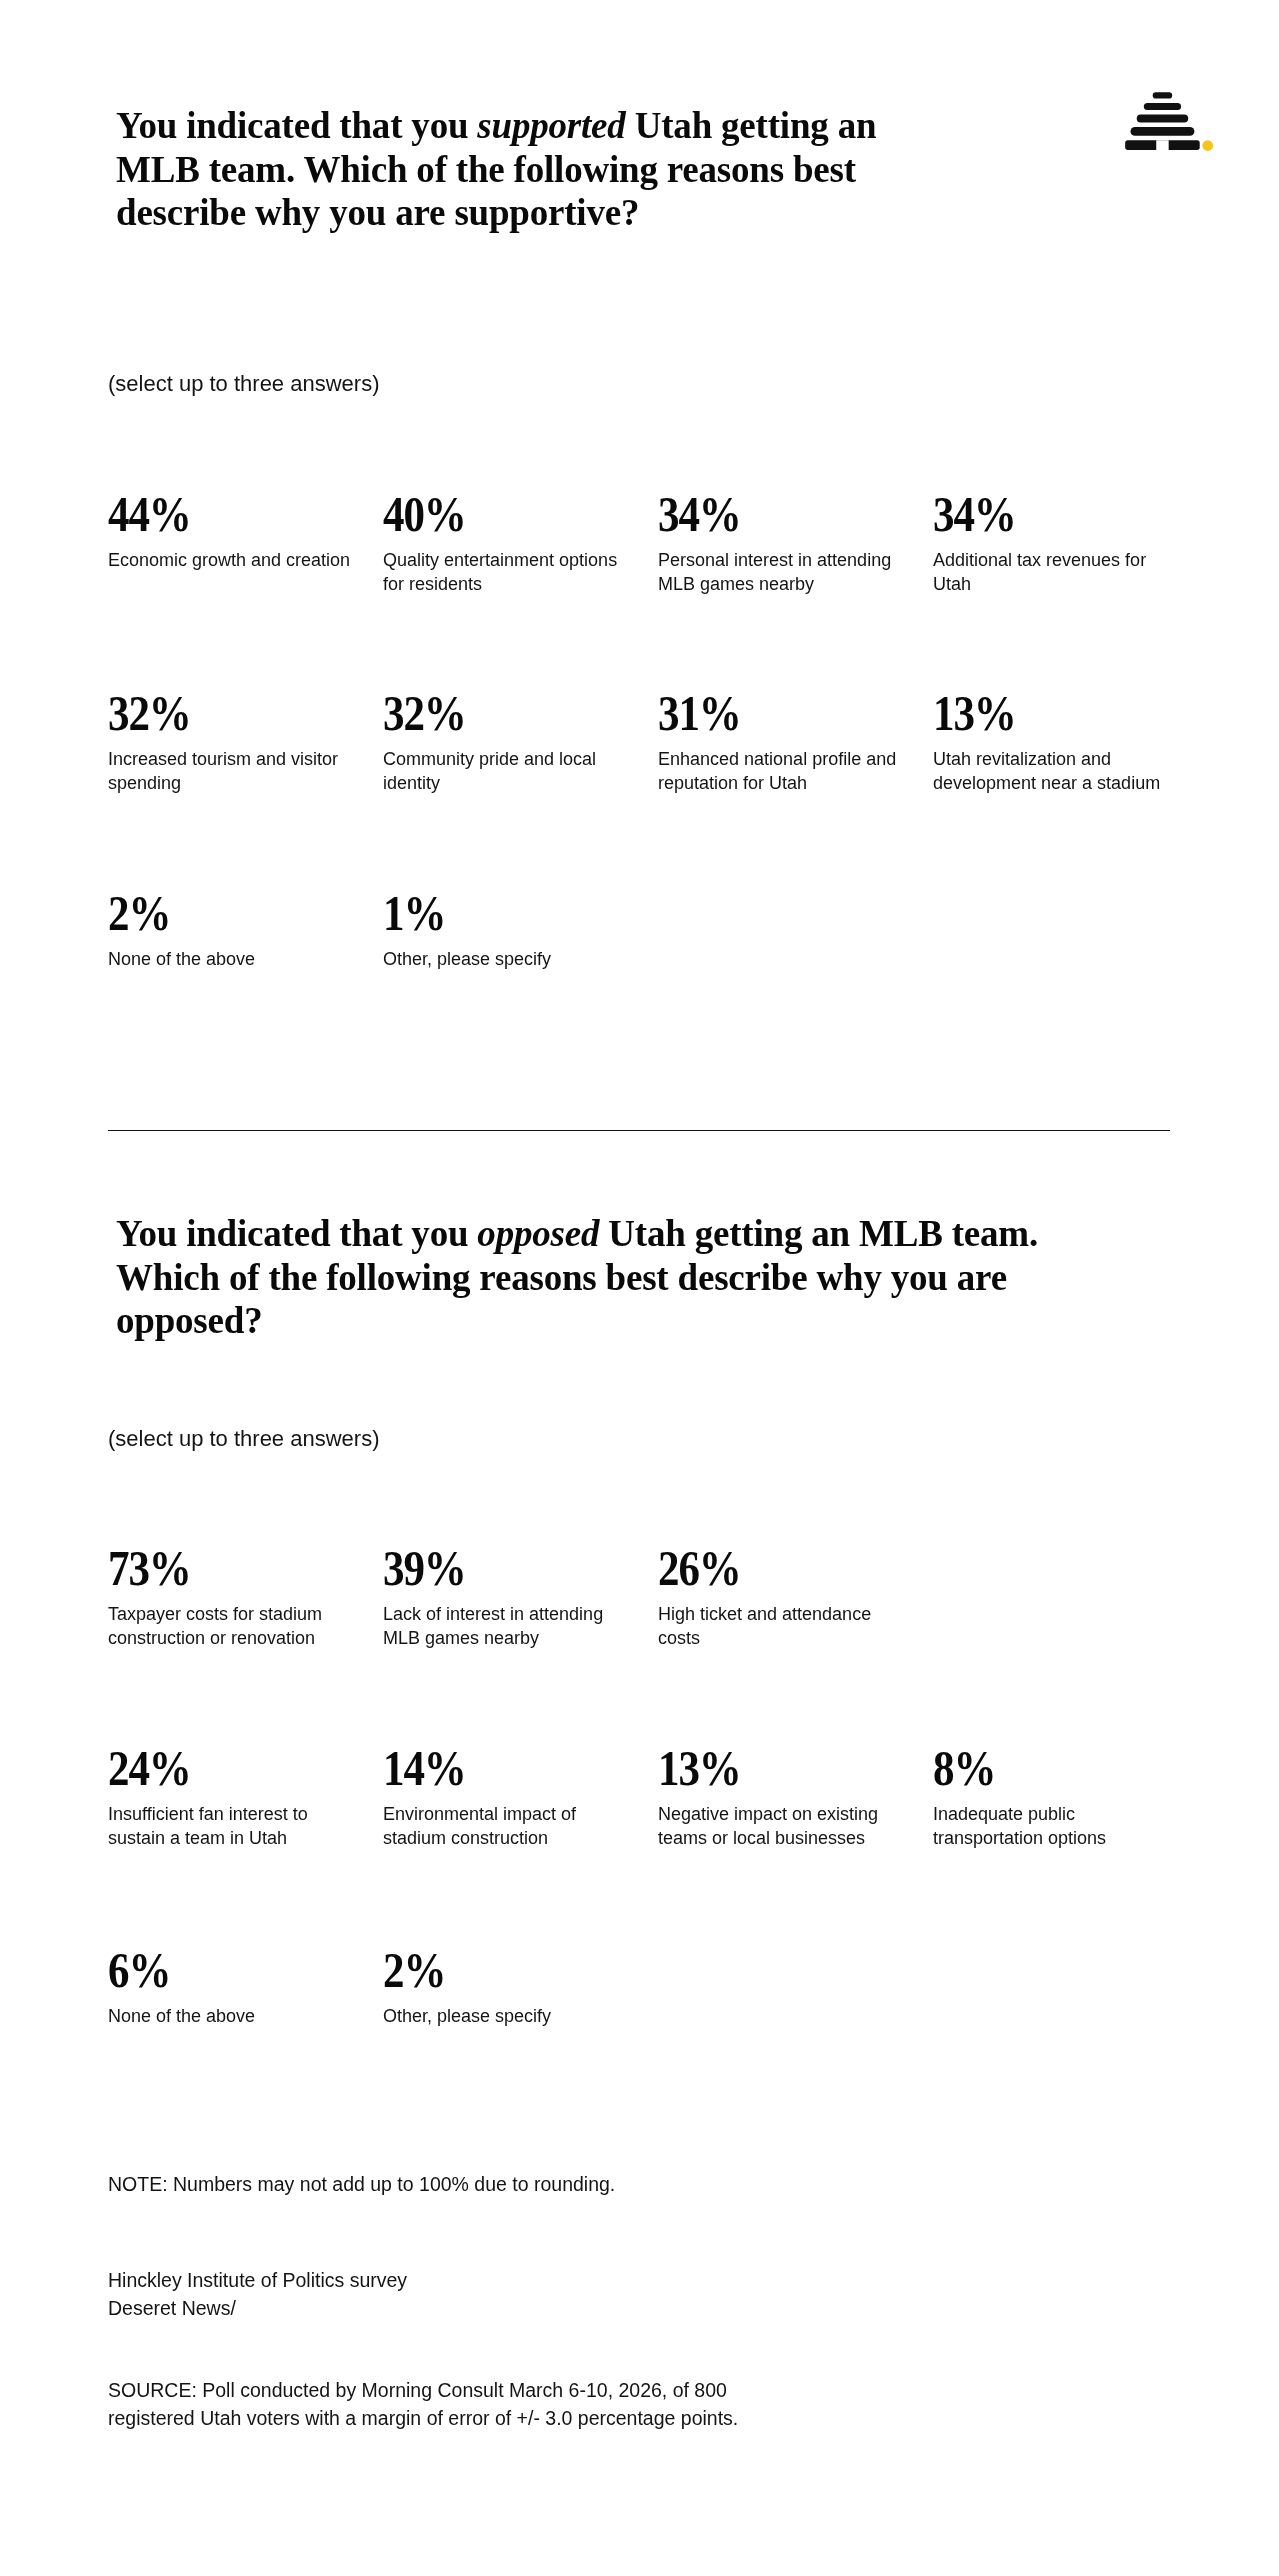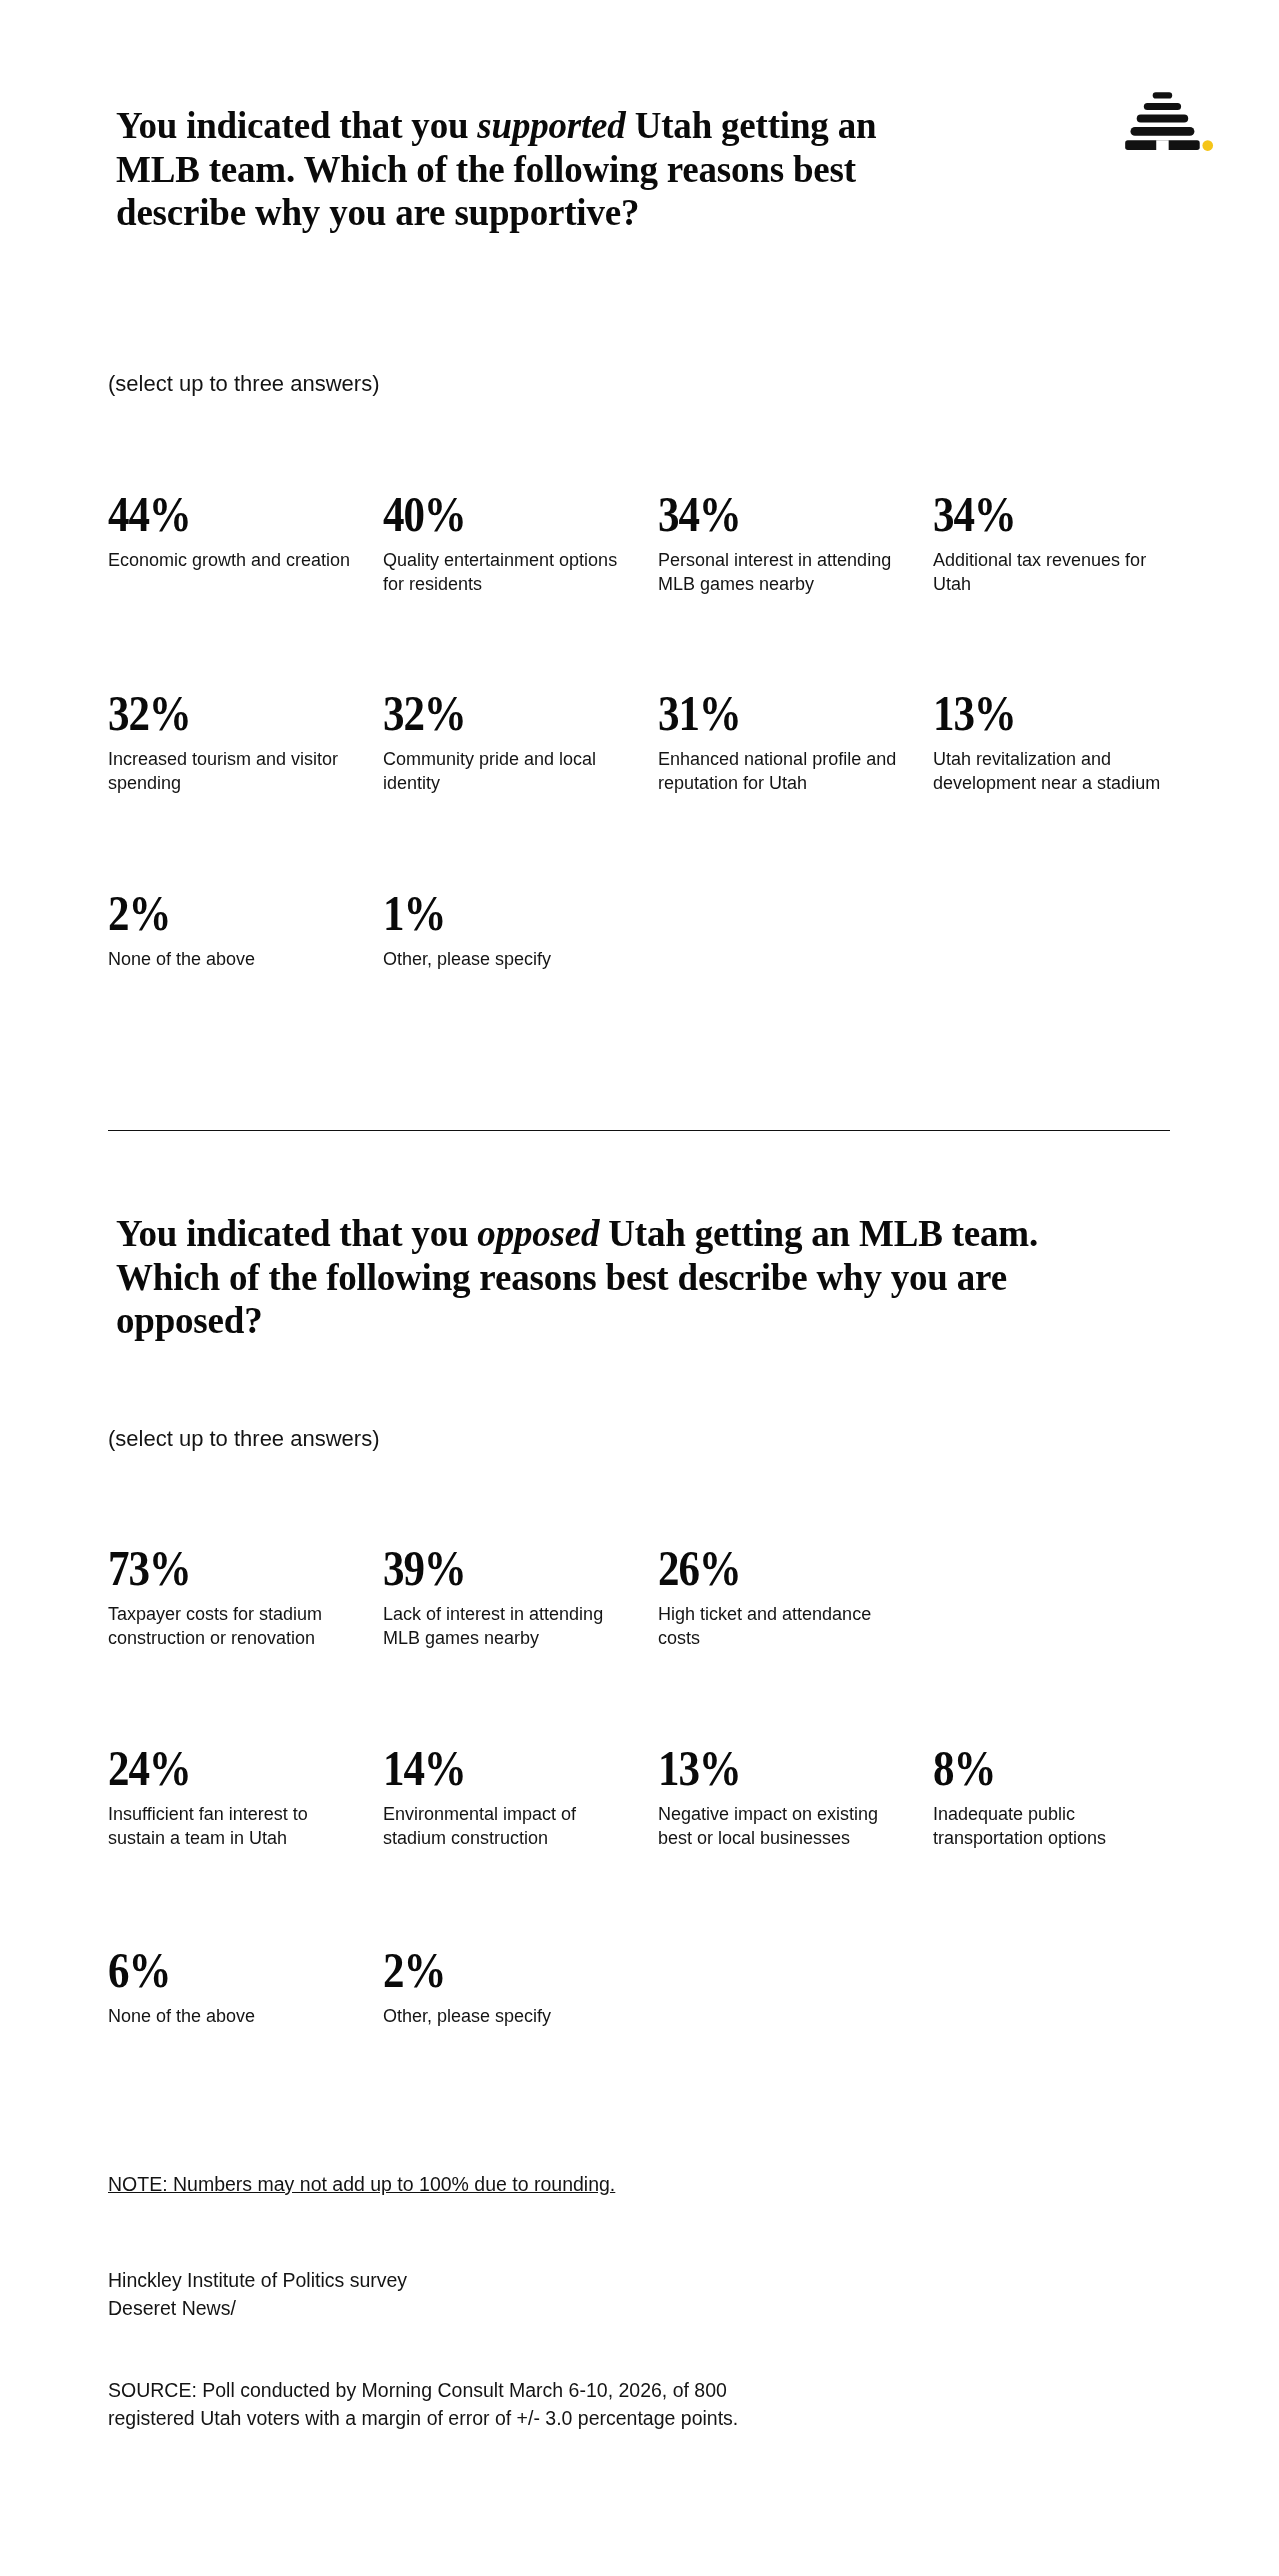--- a/index.html
+++ b/index.html
@@ -219,42 +219,42 @@
     <div class="stat">
       <p class="stat-value">24%</p>
       <p class="stat-label">Insufficient fan interest to sustain a team in Utah</p>
     </div>
     <div class="stat">
       <p class="stat-value">14%</p>
       <p class="stat-label">Environmental impact of stadium construction</p>
     </div>
     <div class="stat">
       <p class="stat-value">13%</p>
-      <p class="stat-label">Negative impact on existing best or local businesses</p>
+      <p class="stat-label">Negative impact on existing teams or local businesses</p>
     </div>
     <div class="stat">
       <p class="stat-value">8%</p>
       <p class="stat-label">Inadequate public transportation options</p>
     </div>
   </div>
 
   <div class="inner stat-grid" style="top:1945px;">
     <div class="stat">
       <p class="stat-value">6%</p>
       <p class="stat-label">None of the above</p>
     </div>
     <div class="stat">
       <p class="stat-value">2%</p>
       <p class="stat-label">Other, please specify</p>
     </div>
     <div class="stat"></div>
     <div class="stat"></div>
   </div>
 
-  <div class="inner" style="top:2170px;text-decoration:underline;">
+  <div class="inner" style="top:2170px;">
     <p class="note">NOTE: Numbers may not add up to 100% due to rounding.</p>
   </div>
 
   <div class="inner" style="top:2266px;">
     <p class="note">Hinckley Institute of Politics survey</p>
     <p class="note">Deseret News/</p>
   </div>
 
   <div class="inner" style="top:2376px;">
     <p class="note">SOURCE: Poll conducted by Morning Consult March 6-10, 2026, of 800</p>

